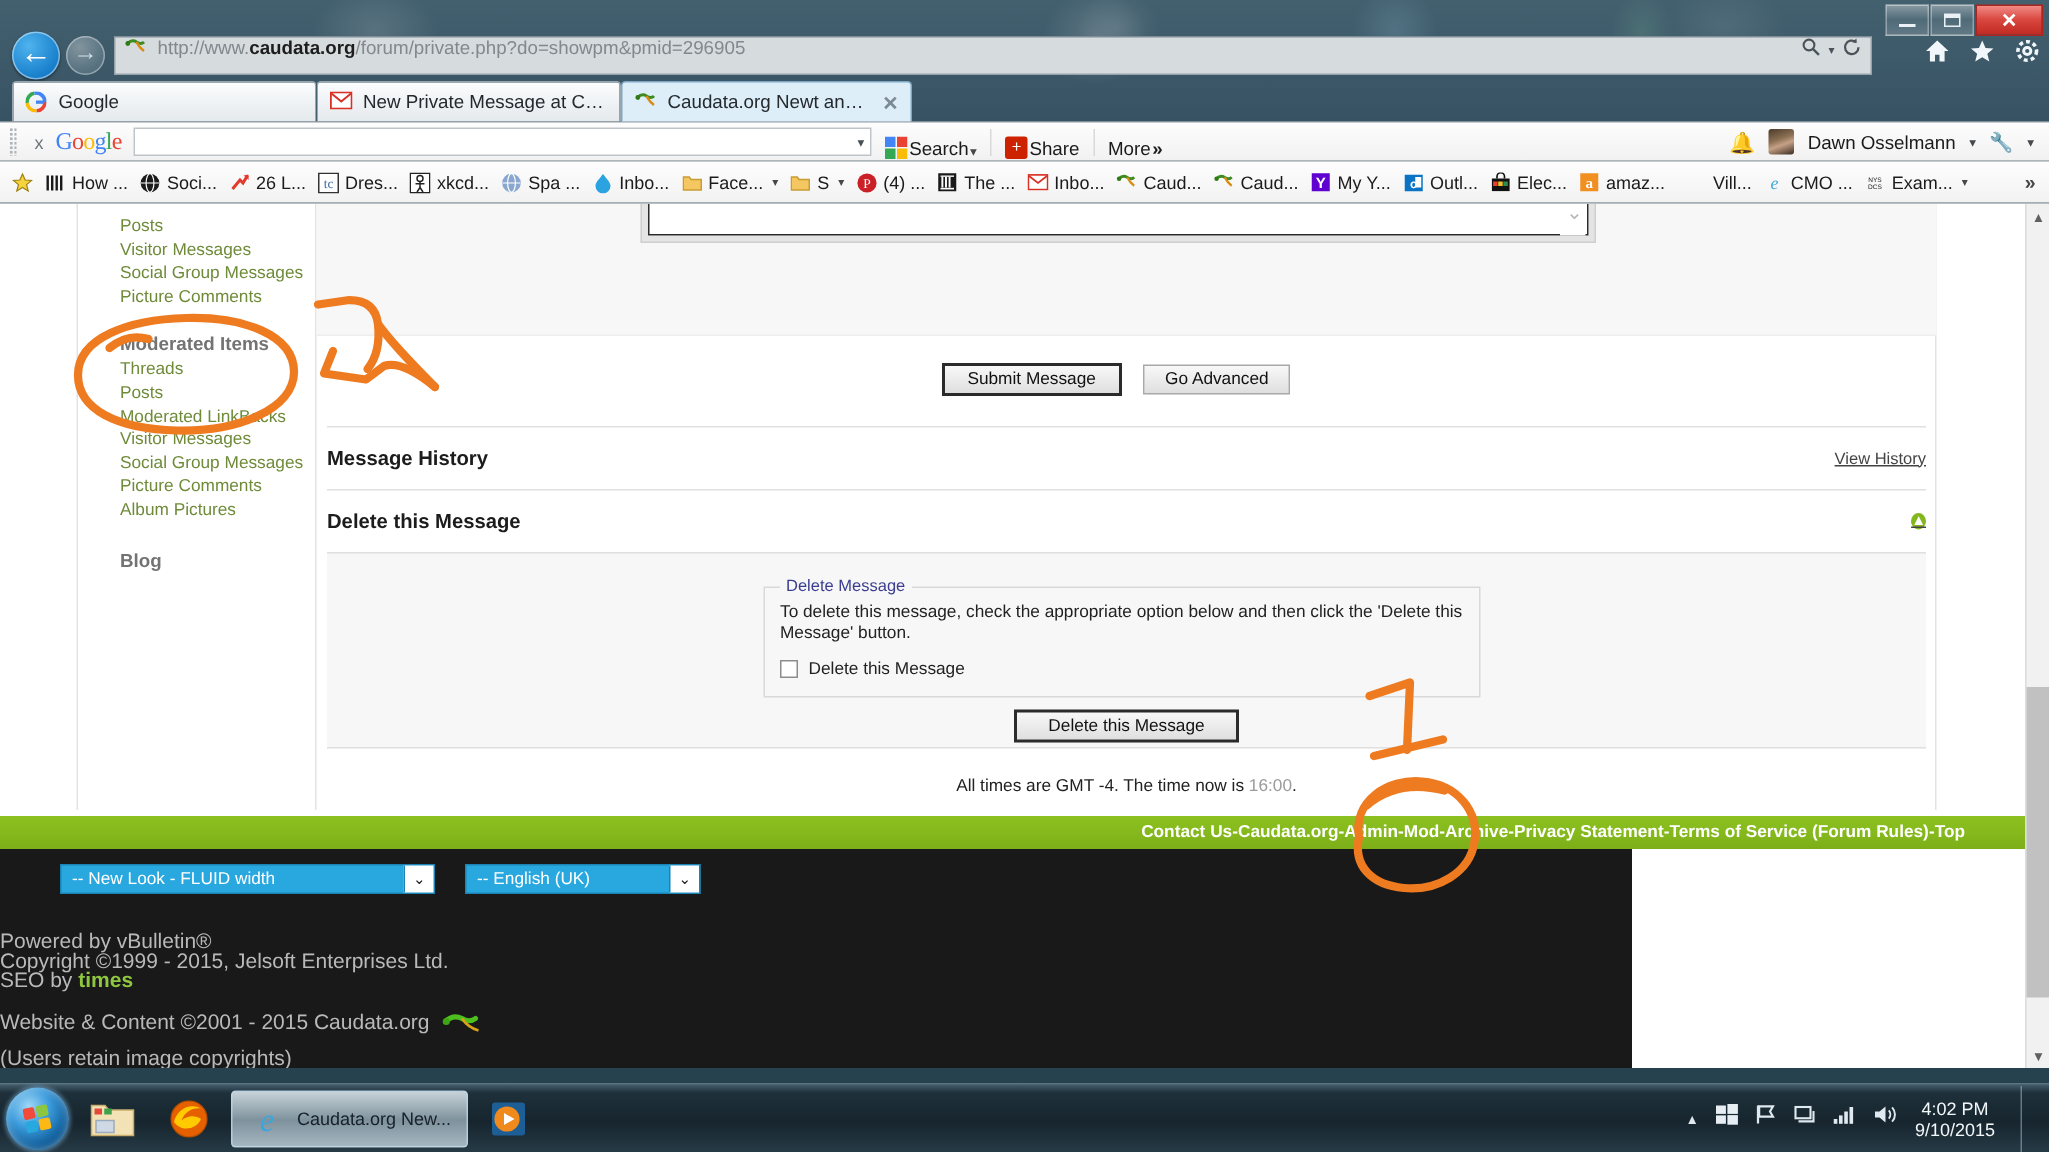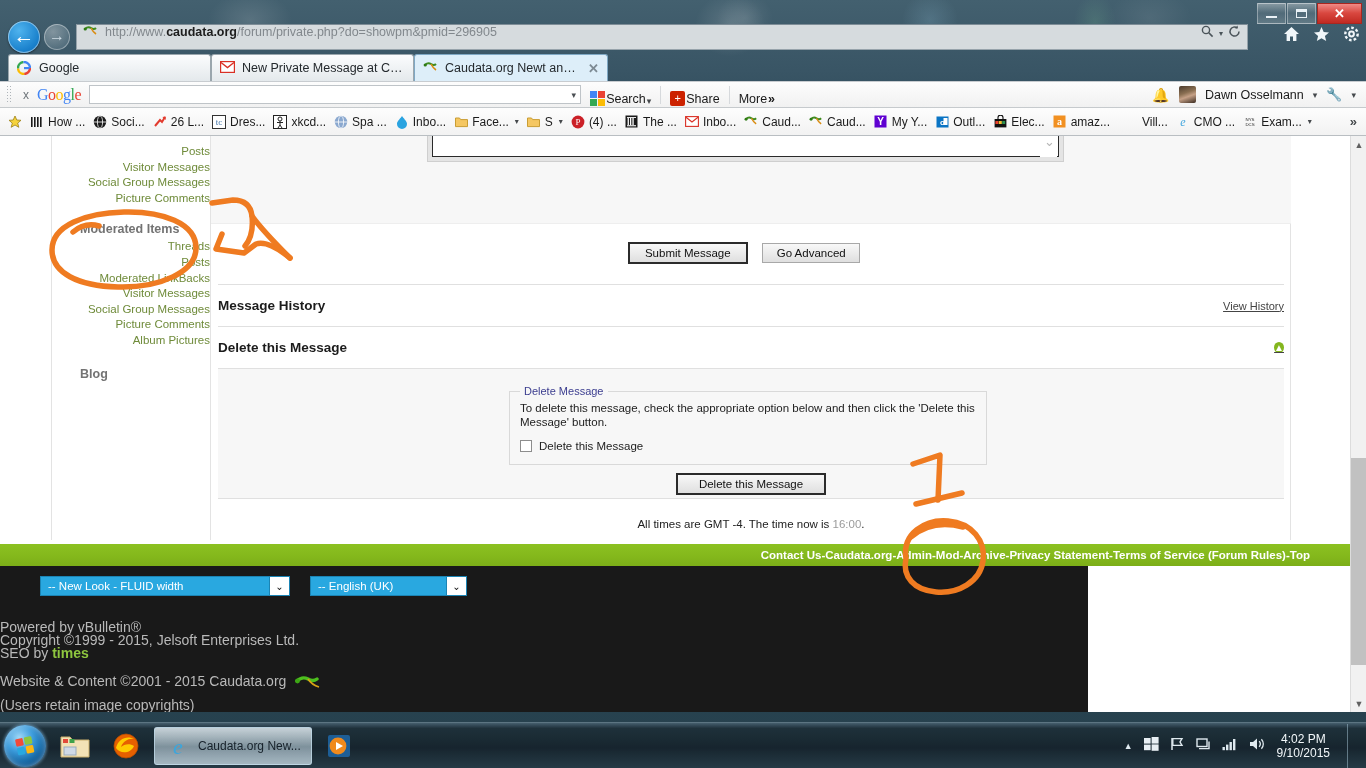--- a/index.html
+++ b/index.html
@@ -149,21 +149,21 @@
   }
   .sb-arrow { width:16px; height:17px; display:flex; align-items:center; justify-content:center; color:#606060; font-size:9px;}
   .sb-thumb { position:absolute; left:0; top:322px; width:16px; height:207px; background:#c1c1c1; }
 
   
   .page-white { position:absolute; left:0; top:0; width:1350px; height:404px; background:#fff; }
   .page-outer { position:absolute; left:51px; top:0; width:1240px; height:404px; background:#fff; border-left:1px solid #e3e3e3; border-right:1px solid #e3e3e3; }
 
   
   .sidebar { position:absolute; left:52px; top:0; width:158px; height:404px; background:#fff; padding:8px 0 0 28px;}
-  .sb-link { font-size:11.5px; color:#6f8b3a; line-height:15.6px;text-align:right; }
+  .sb-link { font-size:11.5px; color:#6f8b3a; line-height:15.6px; }
   .sb-head { font-size:12.5px; font-weight:bold; color:#737373; margin:16px 0 3px 0; }
   .sb-head.blog { margin-top:18px; }
   .sidebar-divider { position:absolute; left:210px; top:0; width:1px; height:404px; background:#e3e3e3; }
 
   
   .content { position:absolute; left:211px; top:0; width:1080px; }
   .postbox { margin:0 0 0 0; background:#f7f7f7; height:88px; position:relative; border-bottom:1px solid #eee;}
   .ta-wrap {
     position:absolute; left:216px; top:-60px; width:637px; height:86px;
     background:#e4e4e4; border:1px solid #cfcfcf; padding:4px;

